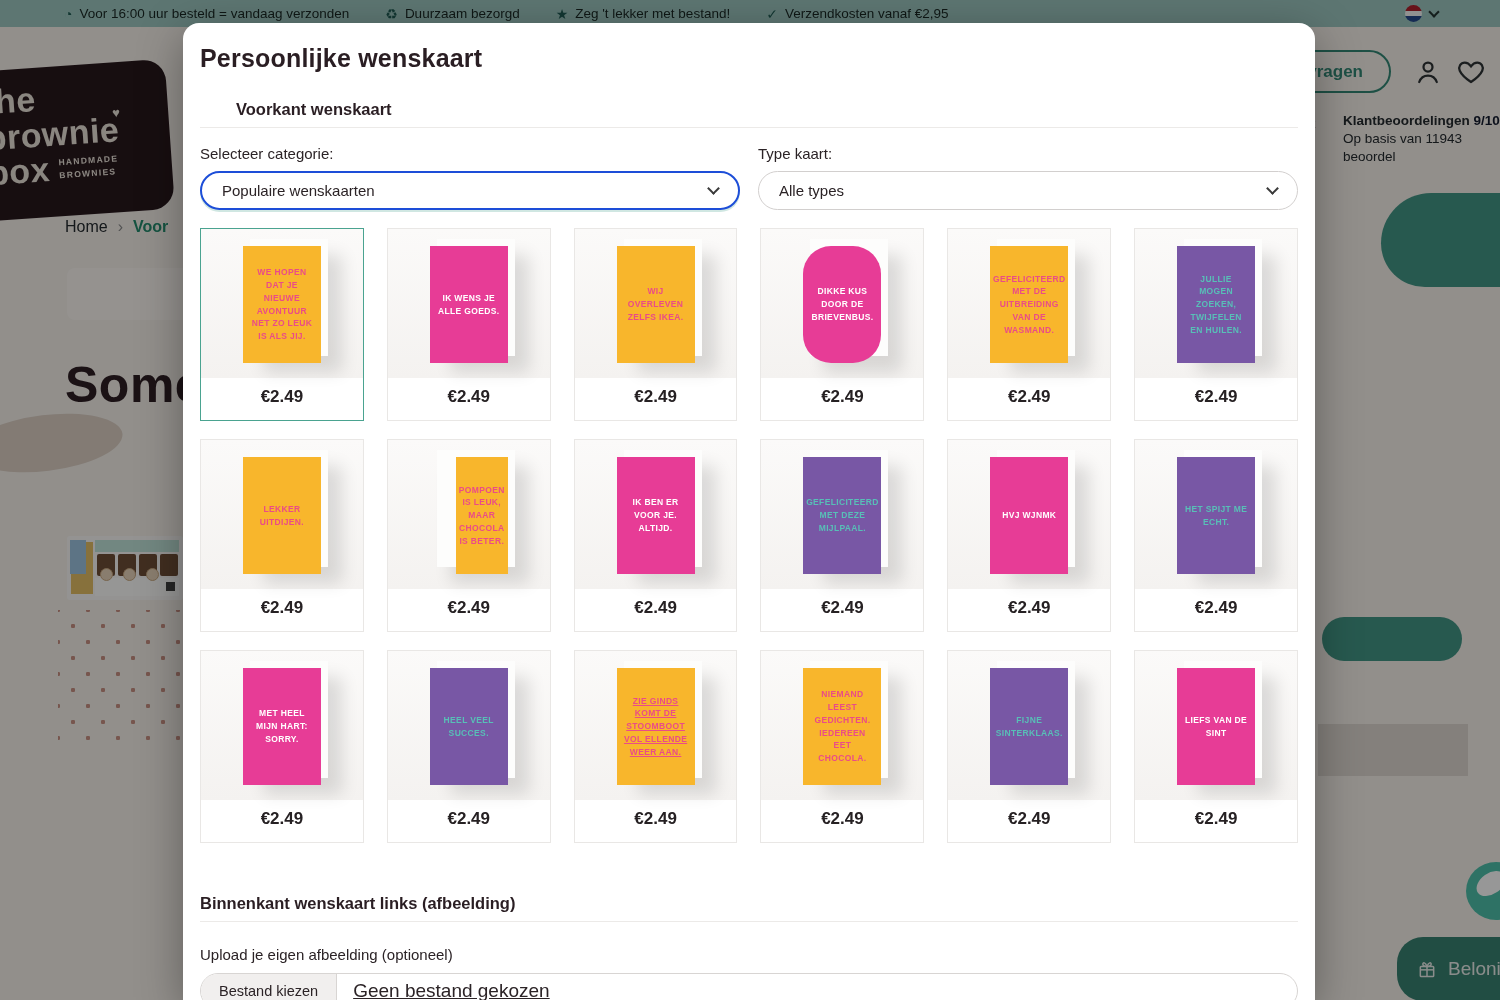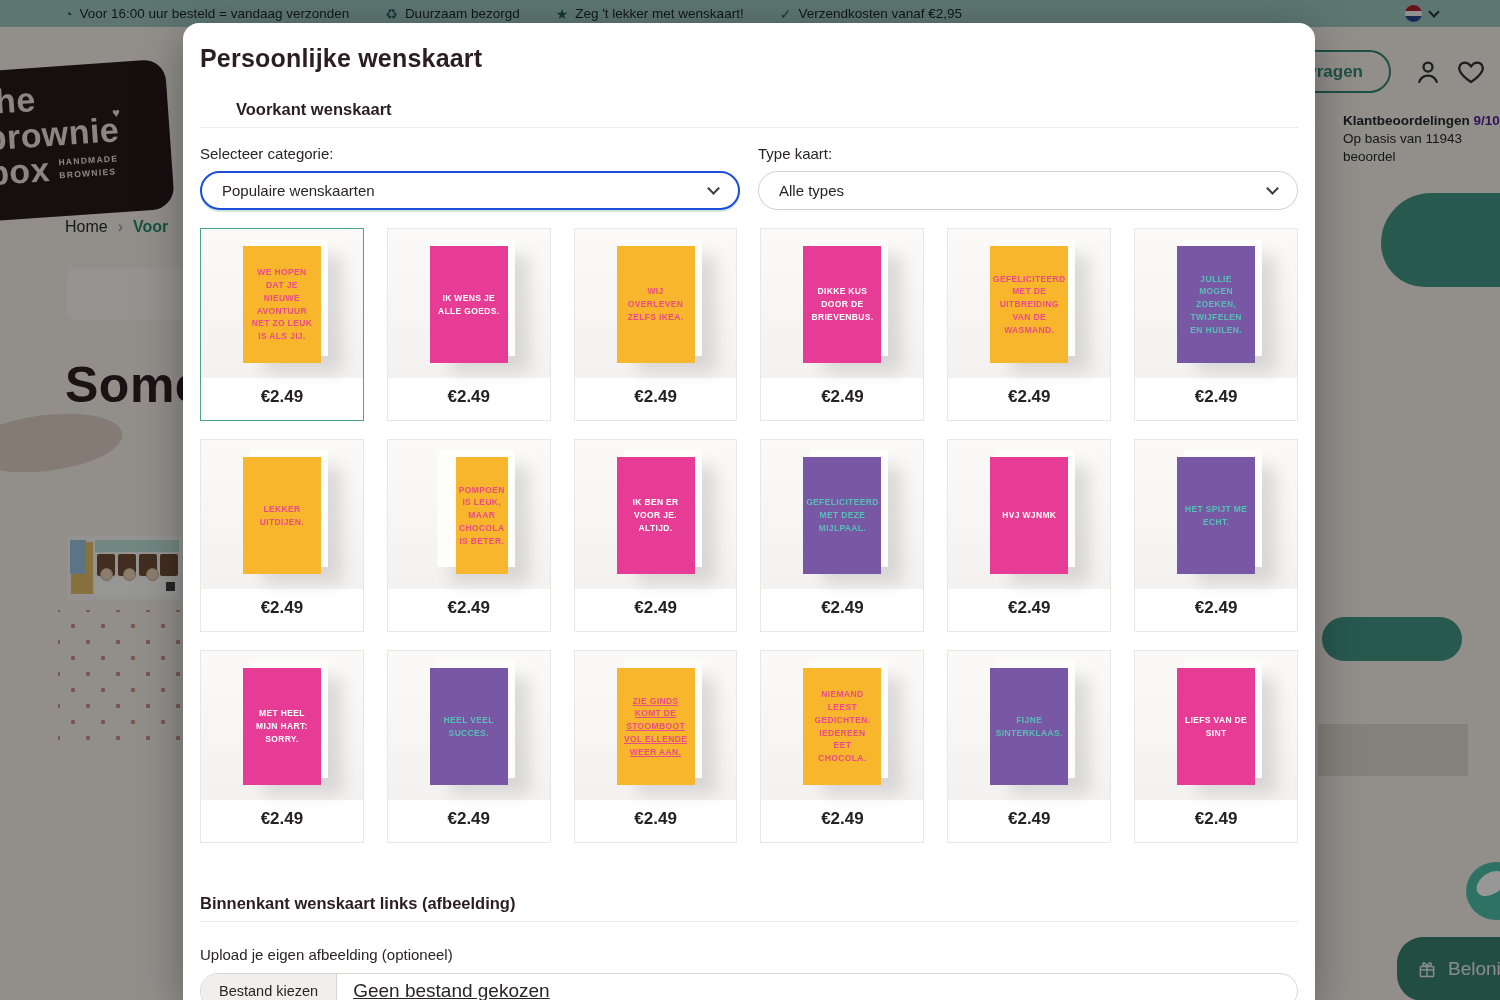--- a/index.html
+++ b/index.html
@@ -51,21 +51,21 @@
           background-image: radial-gradient(circle, #C99082 2px, transparent 2.4px),
                             radial-gradient(circle, #C99082 2px, transparent 2.4px);
           background-size:30px 32px, 30px 32px; background-position:0 0, 15px 16px; }
 
   .vragen-btn { position:absolute; left:1245px; top:50px; width:146px; height:43px; border-radius:22px;
                 border:2px solid #2F8673; color:#2F8673; font-size:17px; font-weight:700; background:#F6F1EB;
                 display:flex; align-items:center; justify-content:flex-end; padding-right:26px; }
   .hdr-icon { position:absolute; top:57px; }
   .reviews { position:absolute; left:1343px; top:112px; font-size:13.5px; color:#20262A; line-height:1.35; width:170px; }
   .reviews .l1 { font-weight:700; }
-  .reviews .score { color:#4c1d95; font-weight:700; }
+  .reviews .score { color:#0f172a; font-weight:700; }
   .review-frag { position:absolute; left:1301px; top:115px; font-size:13px; font-weight:700; color:#20262A; line-height:1.35; }
 
   .teal-blob-top { position:absolute; left:1381px; top:193px; width:160px; height:94px; background:#3F9483;
                    border-radius:80px 0 0 70px; }
   .teal-pill { position:absolute; left:1322px; top:617px; width:140px; height:44px; border-radius:22px; background:#3F9483; }
   .gray-box { position:absolute; left:1318px; top:724px; width:150px; height:52px; background:#DED7D1; }
   .chat-bubble { position:absolute; left:1466px; top:862px; width:60px; height:58px; border-radius:50%; background:#4BC0A9; }
   .chat-blob { position:absolute; left:9px; top:11px; width:32px; height:21px; background:#fff; border-radius:50%; transform:rotate(-35deg); }
   .beloning-btn { position:absolute; left:1397px; top:937px; width:160px; height:64px; border-radius:26px; background:#35806F;
                   color:#E9EDEB; font-size:19px; display:flex; align-items:center; gap:11px; padding-left:20px; }
@@ -122,21 +122,21 @@
       <div class="topbar-item">
         <span class="topbar-icon">◔</span>
         <span>Voor 16:00 uur besteld = vandaag verzonden</span>
       </div>
       <div class="topbar-item">
         <span class="topbar-icon">♻</span>
         <span>Duurzaam bezorgd</span>
       </div>
       <div class="topbar-item">
         <span class="topbar-icon">★</span>
-        <span>Zeg 't lekker met wenskaart!</span>
+        <span>Zeg 't lekker met bestand!</span>
       </div>
       <div class="topbar-item">
         <span class="topbar-icon">✓</span>
         <span>Verzendkosten vanaf €2,95</span>
       </div>
     </div>
 
   <div class="lang">
     <div class="flag">
         <div class="r"></div>
@@ -283,21 +283,21 @@
             <div class="cardface" style="background: rgb(248, 182, 44); color: rgb(234, 76, 135);">
               <span>WIJ OVERLEVEN ZELFS IKEA.</span>
             </div>
           </div>
         </div>
         <div class="price">€2.49</div>
       </div>
       <div class="tile">
         <div class="photo">
           <div class="cardwrap">
-            <div class="cardface" style="background: rgb(231, 60, 150); color: rgb(255, 255, 255);">
+            <div class="cardface" style="background: rgb(231, 60, 150); color: rgb(255, 255, 255); border-radius: 28px;">
               <span>DIKKE KUS DOOR DE BRIEVENBUS.</span>
             </div>
           </div>
         </div>
         <div class="price">€2.49</div>
       </div>
       <div class="tile">
         <div class="photo">
           <div class="cardwrap">
             <div class="cardface" style="background: rgb(248, 182, 44); color: rgb(234, 76, 135);">

